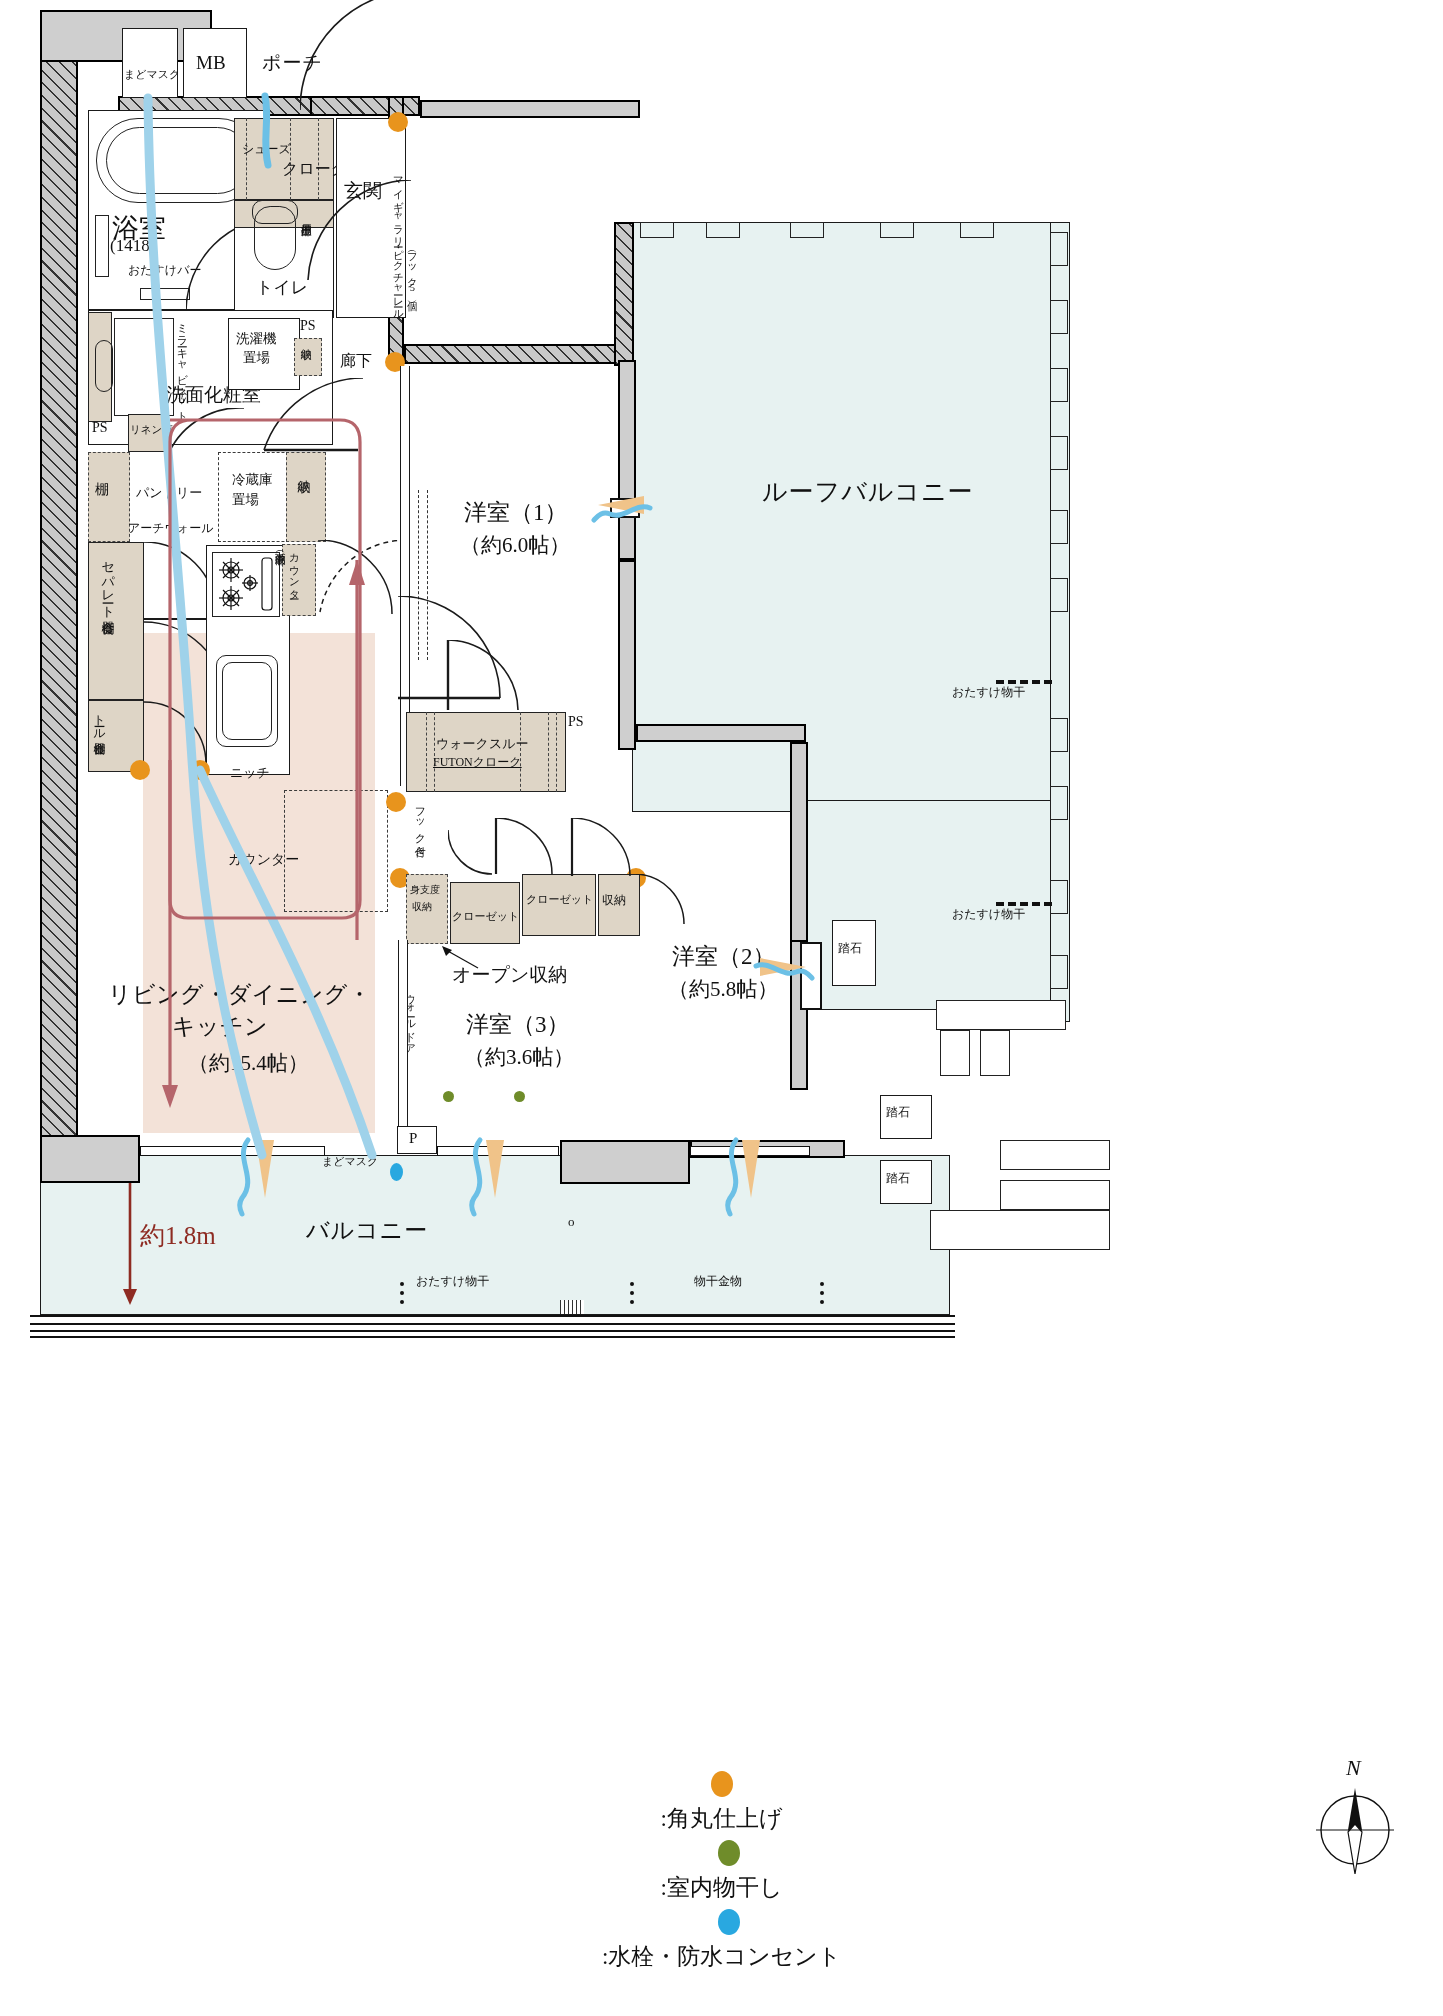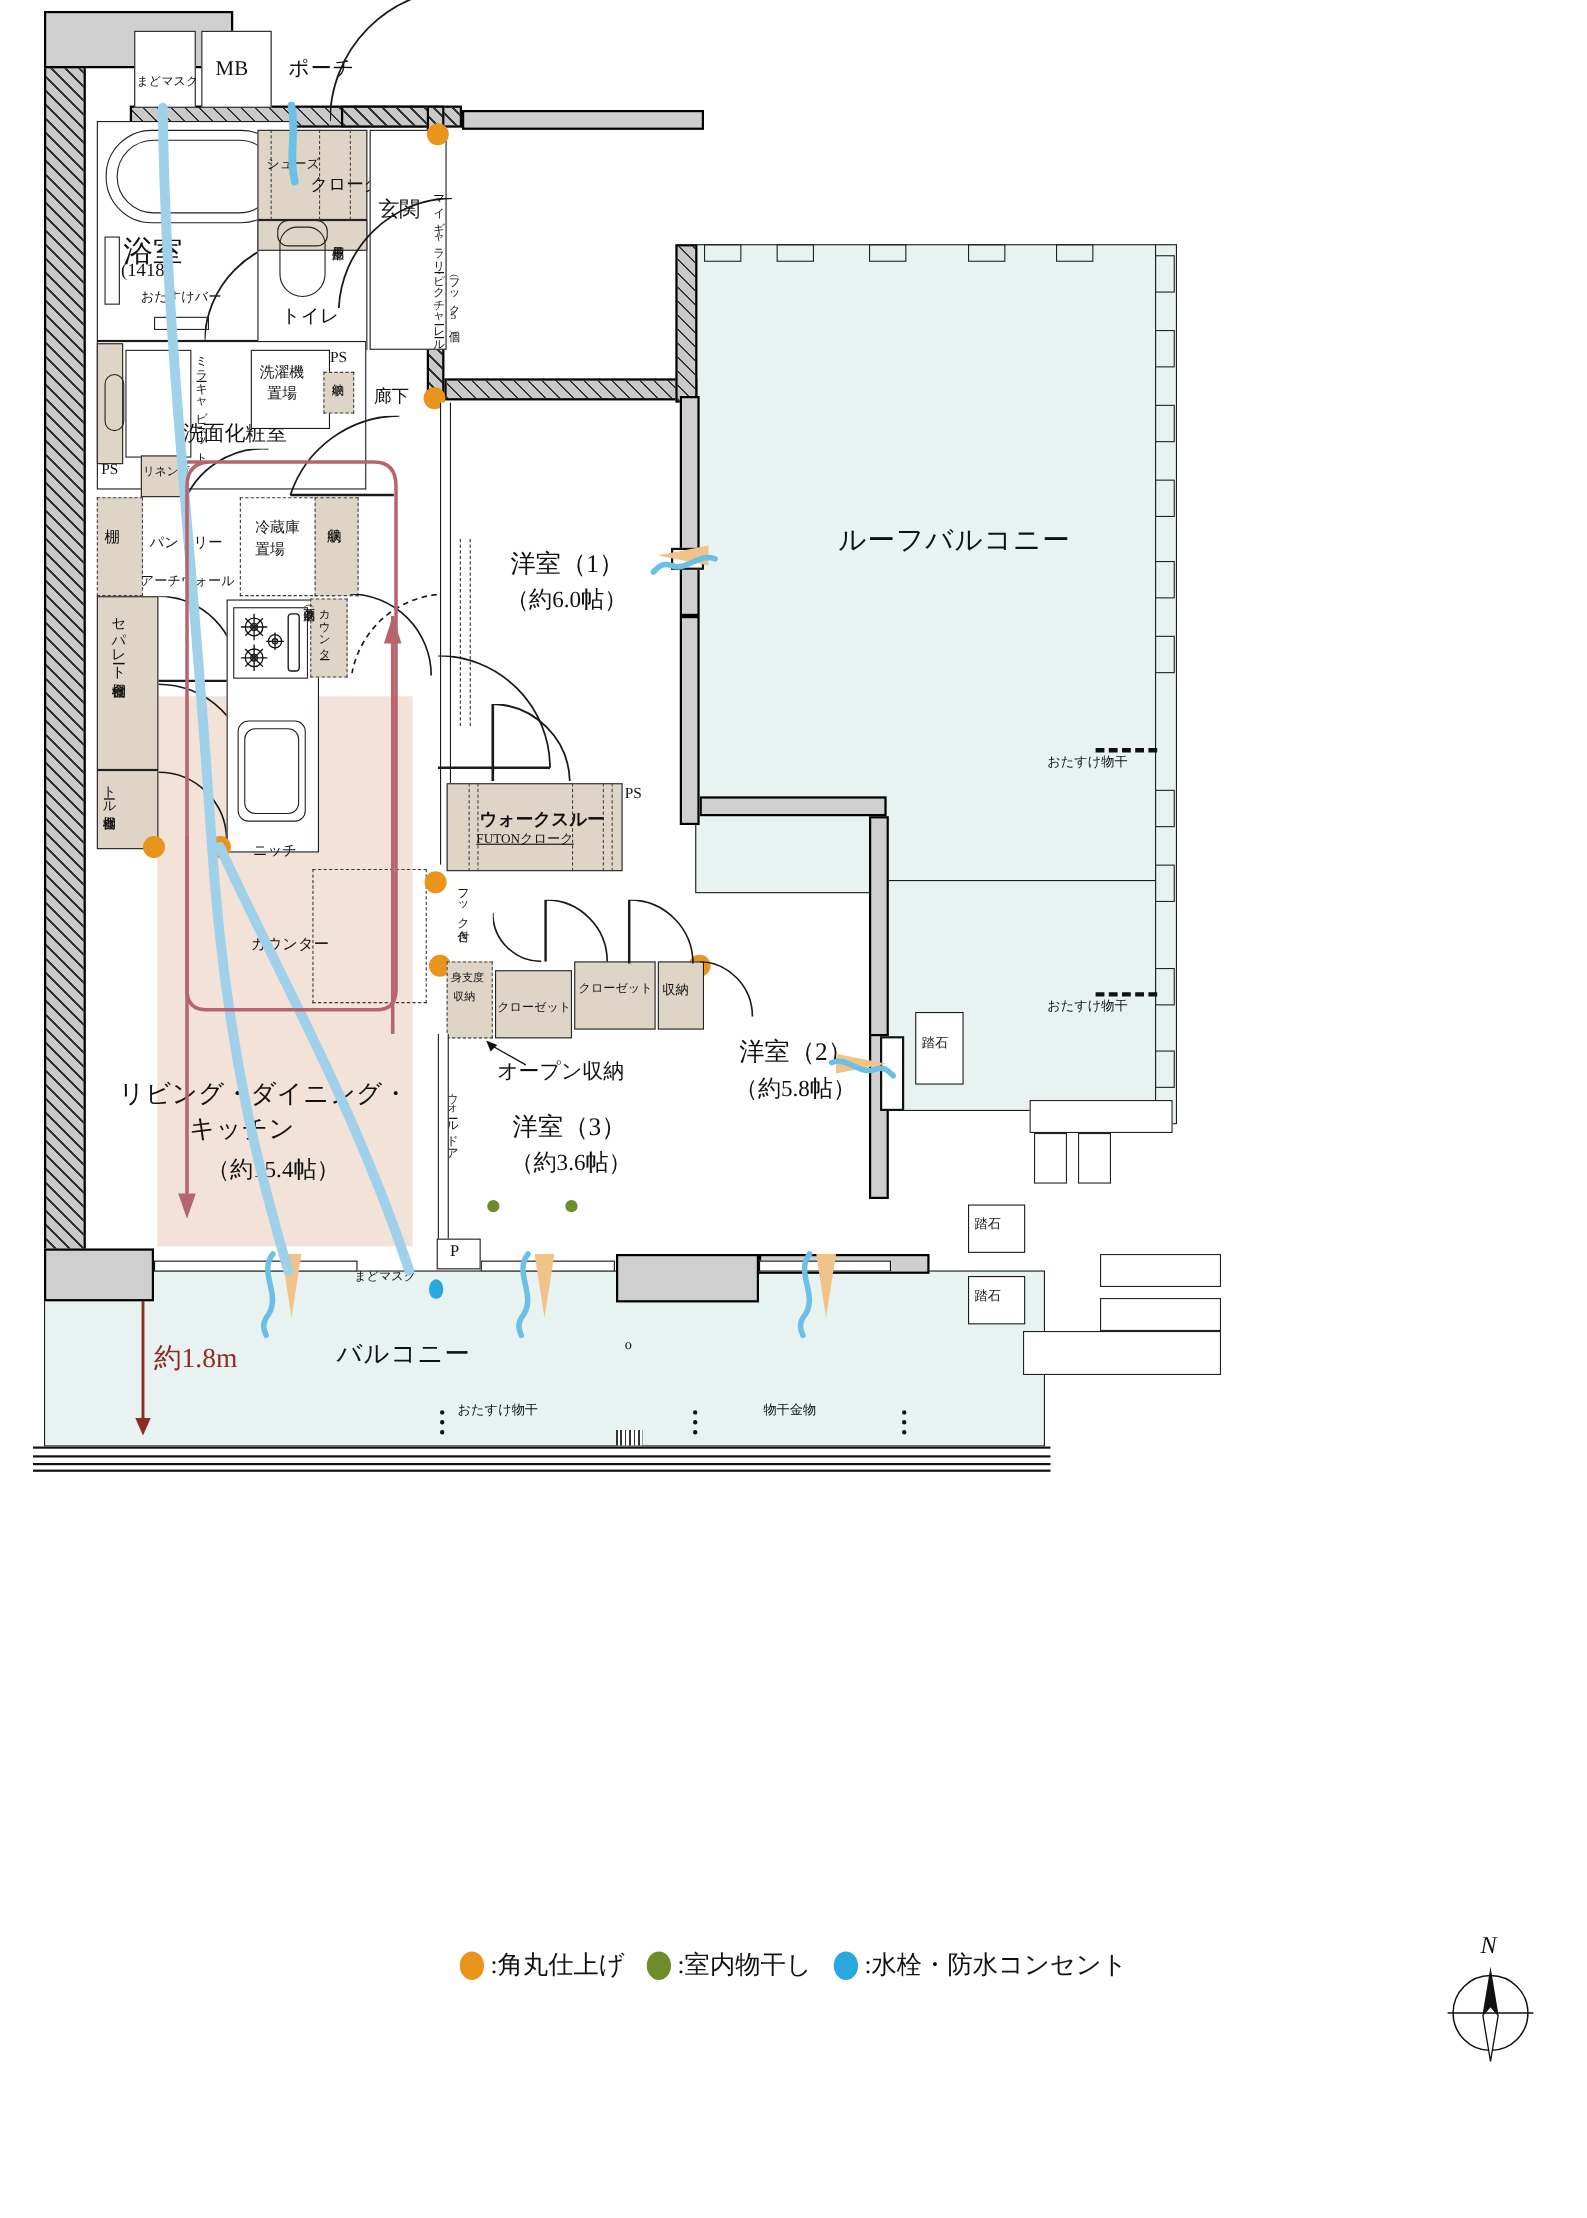--- a/index.html
+++ b/index.html
@@ -285,21 +285,21 @@
   </svg>
 
   <div class="ab" style="left:610px;top:498px;width:30px;height:20px;border:2px solid #111;background:#fff;"></div>
 
   <div class="ab storage" style="left:406px;top:712px;width:160px;height:80px;"></div>
   <div class="ab" style="left:426px;top:712px;width:0;height:80px;border-left:1.4px dashed #444;"></div>
   <div class="ab" style="left:434px;top:712px;width:0;height:80px;border-left:1.4px dashed #444;"></div>
   <div class="ab" style="left:520px;top:712px;width:0;height:80px;border-left:1.4px dashed #444;"></div>
   <div class="ab" style="left:548px;top:712px;width:0;height:80px;border-left:1.4px dashed #444;"></div>
   <div class="ab" style="left:556px;top:712px;width:0;height:80px;border-left:1.4px dashed #444;"></div>
-  <div class="lbl" style="left:436px;top:737px;font-size:16px;font-weight:bold;">ウォークスルー</div>
+  <div class="lbl" style="left:436px;top:737px;font-size:13px;">ウォークスルー</div>
   <div class="lbl" style="left:433px;top:756px;font-size:12px;text-decoration:underline;">FUTONクローク</div>
   <svg class="ab" style="left:446px;top:640px;width:80px;height:78px;">
     <path d="M 2 0 A 72 72 0 0 1 72 70" fill="none" stroke="#1a1a1a" stroke-width="1.6"></path>
     <line x1="2" y1="0" x2="2" y2="70" stroke="#1a1a1a" stroke-width="2.4"></line>
   </svg>
   <div class="lbl" style="left:568px;top:714px;font-size:14px;">PS</div>
   <div class="lbl vt" style="left:414px;top:800px;font-size:11px;">フック付き</div>
 
   <div class="ab storage-d" style="left:406px;top:874px;width:42px;height:70px;"></div>
   <div class="lbl" style="left:410px;top:884px;font-size:10px;">身支度</div>
@@ -400,21 +400,21 @@
     <polygon points="170,1108 162,1085 178,1085" fill="#b5656b"></polygon>
     <line x1="357" y1="730" x2="357" y2="940" stroke="#b5656b" stroke-width="3.2"></line>
     <polygon points="357,560 349,585 365,585" fill="#b5656b"></polygon>
     <line x1="357" y1="560" x2="357" y2="730" stroke="#b5656b" stroke-width="3.2"></line>
   </svg>
 
   <div id="footer">
 
 
 
-    <div class="legrow" style="margin-top:26px;gap:6px;">
+    <div class="legrow" style="margin-top:26px;gap:6px;flex-direction:column;">
       <span class="dotL" style="background:#e8941d;"></span>
       <span class="legtxt">:角丸仕上げ</span>
       <span class="dotL" style="background:#6f8c2a;margin-left:14px;"></span>
       <span class="legtxt">:室内物干し</span>
       <span class="dotL" style="background:#29a8e0;margin-left:14px;"></span>
       <span class="legtxt">:水栓・防水コンセント</span>
     </div>
 
   </div>
 

